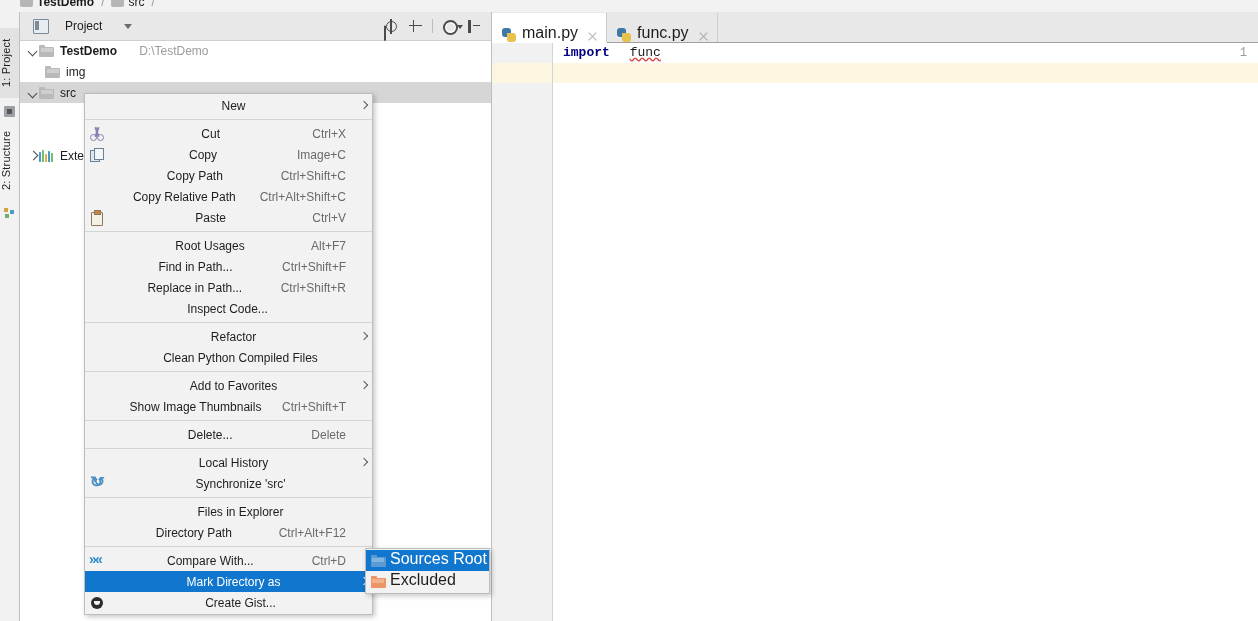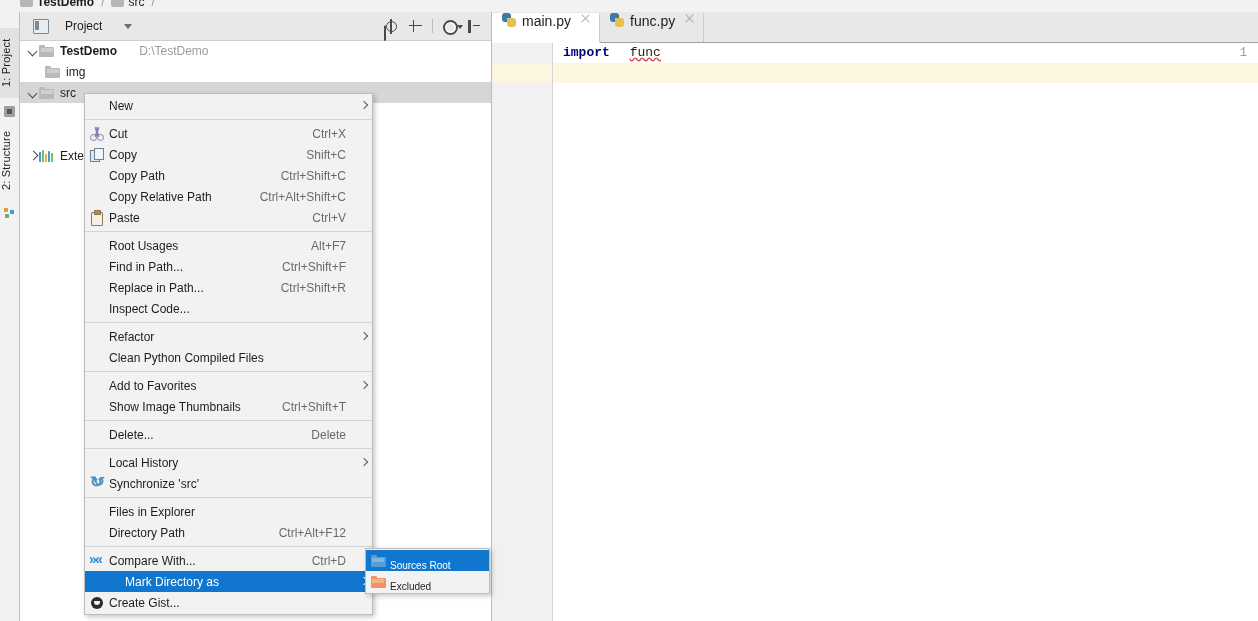--- a/index.html
+++ b/index.html
@@ -180,22 +180,22 @@
     position: absolute; left: 492px; top: 12px; width: 766px; height: 609px;
     background: #ffffff;
   }
   .tabbar {
     position: absolute; left: 0; top: 0; width: 766px; height: 30px;
     background: #e8e8e8;
     border-bottom: 1px solid #a0a0a0;
     display: flex; align-items: flex-end;
   }
   .etab {
-    height: 29px; display: flex; align-items: flex-start; gap: 6px;
-    padding: 0 8px 0 10px; font-size: 14px; cursor: default;
+    height: 29px; display: flex; align-items: flex-end; gap: 6px;
+    padding: 0 8px 0 10px; font-size: 16px; cursor: default;
     border-right: 1px solid #cdcdcd;
     position: relative;
   }
   .etab.active { background: #ffffff; border-bottom: 1px solid #ffffff; margin-bottom:-1px; }
   .py-ico { width: 14px; height: 14px; position: relative; flex: 0 0 14px; }
   .py-ico:before{
     content:""; position:absolute; left:0; top:0; width:9px;height:9px;
     background:#3c78aa; border-radius:3px 3px 0 3px;
   }
   .py-ico:after{
@@ -244,21 +244,21 @@
   .ctx-menu {
     position: absolute; left: 84px; top: 93px; width: 287px;
     background: #f2f2f2;
     border: 1px solid #bdbdbd;
     box-shadow: 2px 2px 5px rgba(0,0,0,.22);
     padding: 1px 0;
     z-index: 50;
   }
   .mi {
     position: relative; height: 21px; display: flex; align-items: center;
-    font-size: 12px; color: #1d1d1d; cursor: default; padding-left: 0;
+    font-size: 12px; color: #1d1d1d; cursor: default; padding-left: 0; text-align: center;
   }
   .mi.sel { background: #1176cd; color: #ffffff; gap: 16px; }
   .mi-ico { width: 24px; height: 21px; position: relative; flex: 0 0 24px; }
   .mi-label { flex: 1 1 auto; white-space: nowrap; }
   .mi-short { color: #6a6a6a; font-size: 12px; padding-right: 26px; white-space: nowrap; }
   .mi-arrow {
     width: 14px; flex: 0 0 14px; position: relative; height: 21px;
   }
   .mi-arrow:after{
     content:""; position:absolute; left:3px; top:7px; width:5px;height:5px;
@@ -324,21 +324,21 @@
   
   .submenu {
     position: absolute; left: 365px; top: 548px; width: 123px;
     background: #f2f2f2;
     border: 1px solid #bdbdbd;
     box-shadow: 2px 2px 5px rgba(0,0,0,.22);
     padding: 1px 0;
     z-index: 60;
   }
   .smi {
-    height: 21px; display: flex; align-items: flex-end; font-size: 10px; cursor: default;
+    height: 21px; display: flex; align-items: flex-start; font-size: 16px; cursor: default;
   }
   .smi.sel { background: #1176cd; color: #ffffff; }
   .smi-ico { width: 24px; height:21px; display:flex; align-items:center; justify-content:center; flex:0 0 24px; }
 
   .left-edge-strip{
     position:absolute; left:0; top:12px; width:19px; height:609px;
     background:#f2f2f2;
   }
 </style>
 </head>
@@ -478,21 +478,21 @@
         </span>
       <span class="mi-label">Cut</span>
       <span class="mi-short">Ctrl+X</span>
     </div>
 
     <div class="mi">
       <span class="mi-ico">
           <span class="ic ic-copy"></span>
         </span>
       <span class="mi-label">Copy</span>
-      <span class="mi-short">Shift+C</span>
+      <span class="mi-short">Image+C</span>
     </div>
 
     <div class="mi">
       <span class="mi-ico"></span>
       <span class="mi-label">Copy Path</span>
       <span class="mi-short">Ctrl+Shift+C</span>
     </div>
 
     <div class="mi">
       <span class="mi-ico"></span>

